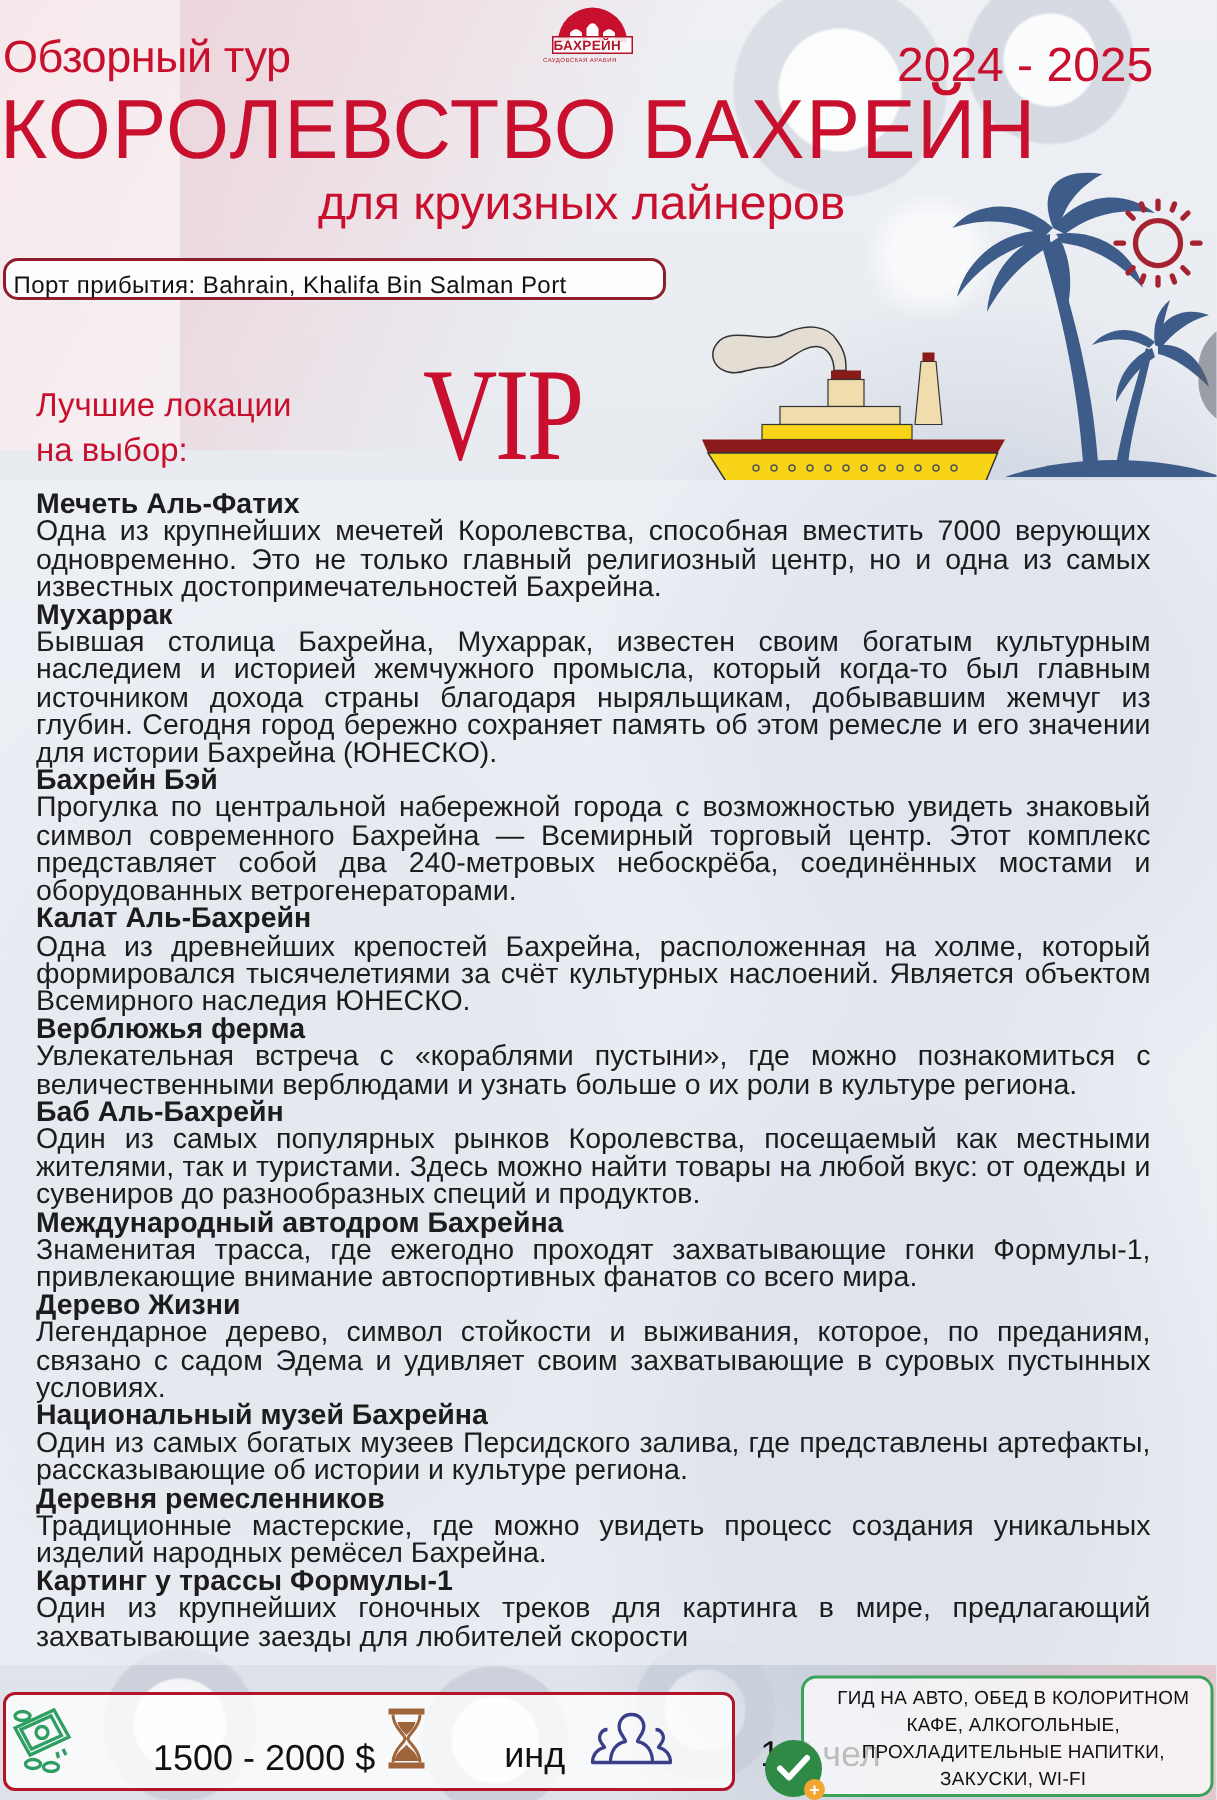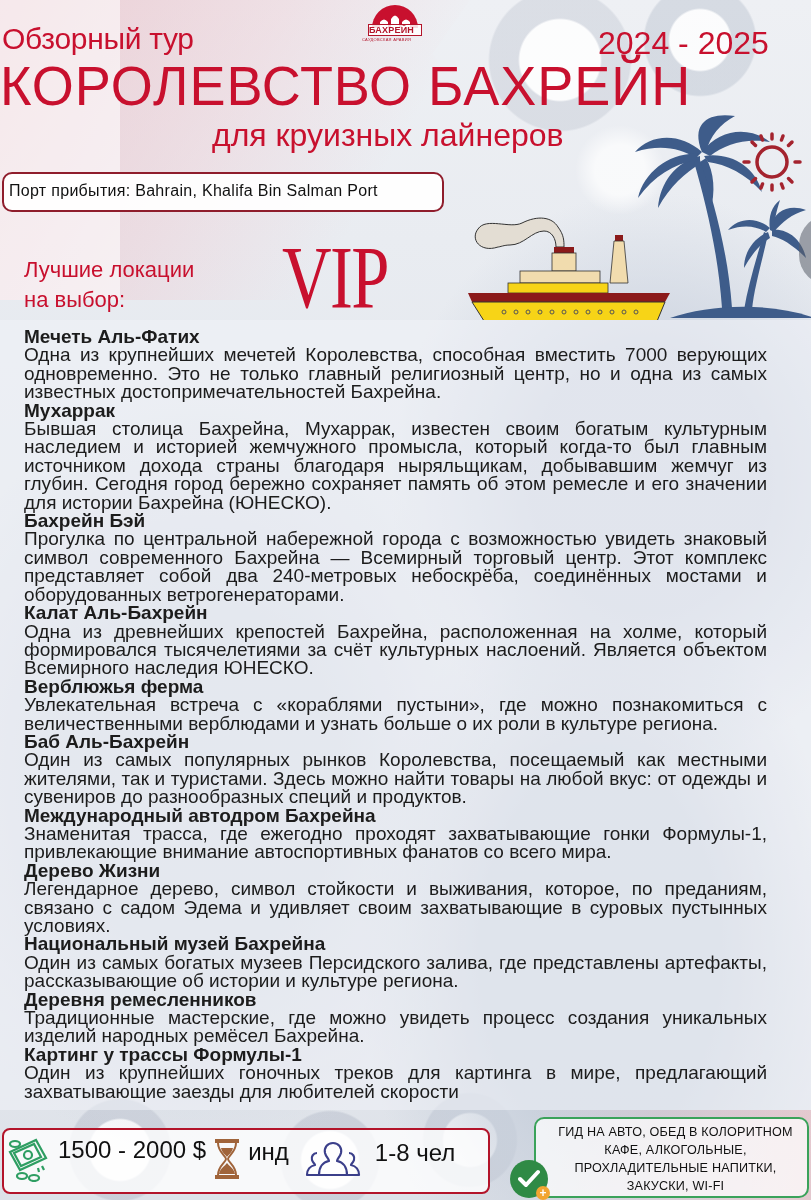--- a/index.html
+++ b/index.html
@@ -68,21 +68,21 @@
     left: 0; top: 54px; width: 811px; font-size: 56px; color: #c8102e;
     letter-spacing: 1px; line-height: 64px; white-space: nowrap;
     transform: scaleX(0.965); transform-origin: left;
   }
   .subtitle {
     left: 212px; top: 117px; font-size: 32px; color: #c8102e;
   }
 
   
   .port {
-    left: 2px; top: 172px; width: 442px; height: 40px;
+    left: 2px; top: 172px; width: 442px; height: 28px;
     border: 2.5px solid #8f1d2c; border-radius: 10px;
     background: rgba(255,255,255,0.92);
     font-size: 16px; line-height: 34px; padding-left: 5px; color: #111;
     letter-spacing: .3px; white-space: nowrap;
   }
 
   .locations-heading {
     left: 24px; top: 255px; font-size: 22px; color: #c8102e; line-height: 30px;
   }
   .vip {
@@ -102,21 +102,21 @@
   .content .item-title { font-weight: bold; display: block; }
   .content .item-desc { display: block; text-align: justify; text-align-last: left; }
 
   
   .stats {
     left: 2px; top: 1128px; width: 488px; height: 66px;
     border: 2.5px solid #b3142a; border-radius: 8px;
     background: rgba(255,255,255,0.78);
     display: flex; align-items: center; padding-left: 2px;
   }
-  .stat { display: flex; align-items: flex-start; }
+  .stat { display: flex; align-items: flex-end; gap: 44px; }
   .stat .val { font-size: 24px; color: #111; white-space: nowrap; }
   .stat-price .val { margin-left: 6px; }
   .stat-duration { margin-left: 8px; }
   .stat-duration .val { margin-left: 8px; }
   .stat-group { margin-left: 16px; }
   .stat-group .val { margin-left: 14px; }
 
   .includes {
     left: 534px; top: 1117px; width: 275px; height: 81px;
     border: 2.5px solid #3aa25a; border-radius: 10px;

